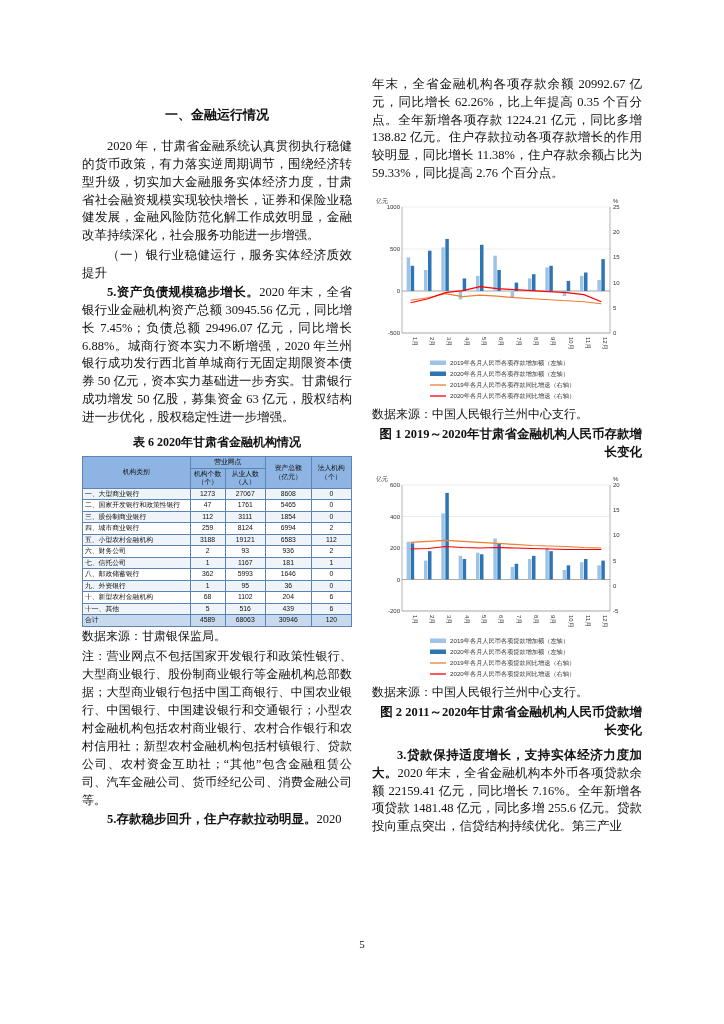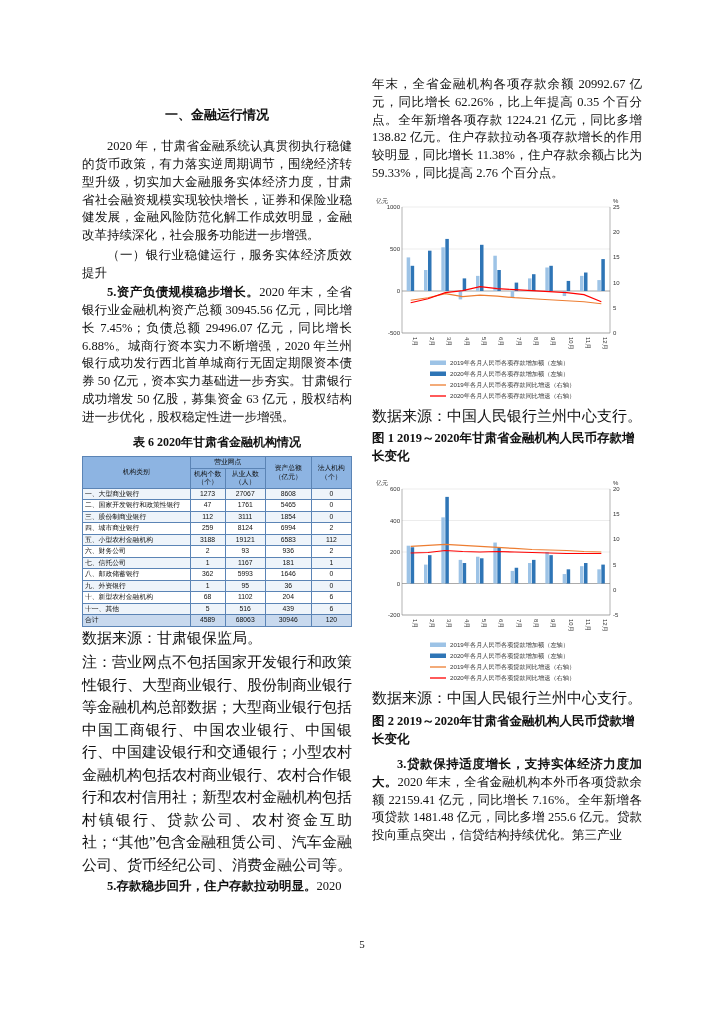--- a/index.html
+++ b/index.html
@@ -16,23 +16,23 @@
   .lead { font-weight:bold; }
   .tbl-caption { font-weight:bold; text-align:center; font-size:12px; margin:8px 0 5px 0; }
   table.inst { width:100%; border-collapse:collapse; font-family:"Liberation Sans","DejaVu Sans",sans-serif; font-size:6.8px; line-height:1.25; table-layout:fixed; }
   table.inst th, table.inst td { border:0.6px solid #5b84b5; padding:1px 2px; }
   table.inst th { background:#8DB4E2; font-weight:normal; text-align:center; }
   table.inst td.num { text-align:center; background:#fff; }
   table.inst td.lbl { text-align:left; background:#fff; }
   table.inst tbody tr:nth-child(odd) td { background:#EEF4FA; }
   table.inst tr.total td { background:#C8D9EE; }
   col.c-cat{width:40%} col.c-n1{width:13%} col.c-n2{width:15%} col.c-n3{width:17%} col.c-n4{width:15%}
-  .note { font-size:15px; line-height:1.5; margin:3px 0; text-align:justify; }
+  .note { font-size:12px; line-height:1.5; margin:3px 0; text-align:justify; }
   figure { margin:12px 0 2px 0; }
-  figcaption { font-size:12.5px; font-weight:bold; text-align:left; line-height:1.45; margin:2px 0 8px 0; }
+  figcaption { font-size:12.5px; font-weight:bold; text-align:right; line-height:1.45; margin:2px 0 8px 0; }
   svg.chart { width:270px; height:210px; display:block; }
   svg text { font-family:"Liberation Sans","DejaVu Sans",sans-serif; }
   .page-num { position:absolute; bottom:74px; left:0; right:0; text-align:center; font-size:11px; }
 </style>
 </head>
 <body>
 
 <div class="page">
   <div class="columns">
 
@@ -302,21 +302,21 @@
             <rect x="58" y="165.5" width="16" height="4.5" fill="#9DC3E6"></rect>
             <text x="78" y="170" font-size="6.2" fill="#333">2019年各月人民币各项贷款增加额（左轴）</text>
             <rect x="58" y="176.5" width="16" height="4.5" fill="#2E75B6"></rect>
             <text x="78" y="181" font-size="6.2" fill="#333">2020年各月人民币各项贷款增加额（左轴）</text>
             <line x1="58" y1="190" x2="74" y2="190" stroke="#ED7D31" stroke-width="1.3"></line>
             <text x="78" y="192" font-size="6.2" fill="#333">2019年各月人民币各项贷款同比增速（右轴）</text>
             <line x1="58" y1="201" x2="74" y2="201" stroke="#FF0000" stroke-width="1.3"></line>
             <text x="78" y="203" font-size="6.2" fill="#333">2020年各月人民币各项贷款同比增速（右轴）</text>
           </svg>
         <p class="note">数据来源：中国人民银行兰州中心支行。</p>
-        <figcaption>图 2  2019～2020年甘肃省金融机构人民币贷款增长变化</figcaption>
+        <figcaption>图 2  2011～2020年甘肃省金融机构人民币贷款增长变化</figcaption>
       </figure>
 
       <p class="indent"><span class="lead">3.贷款保持适度增长，支持实体经济力度加大。</span><span>2020 年末，全省金融机构本外币各项贷款余额 22159.41 亿元，同比增长 7.16%。全年新增各项贷款 1481.48 亿元，同比多增 255.6 亿元。贷款投向重点突出，信贷结构持续优化。第三产业</span></p>
     </div>
   </div>
 
   <div class="page-num">5</div>
 </div>
 
 </body></html>

